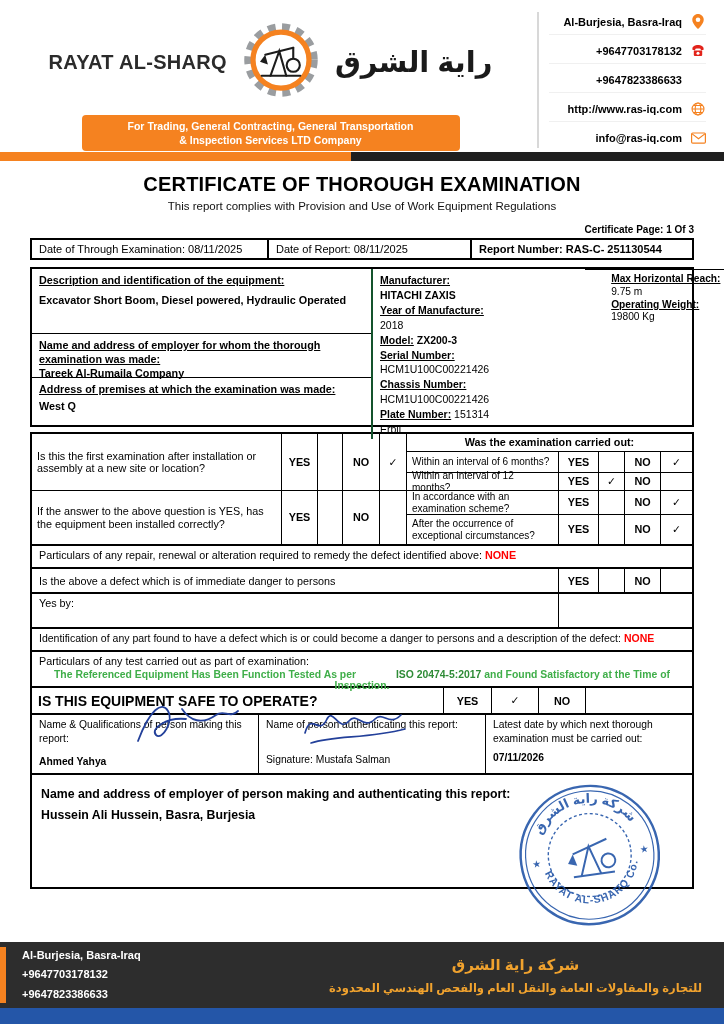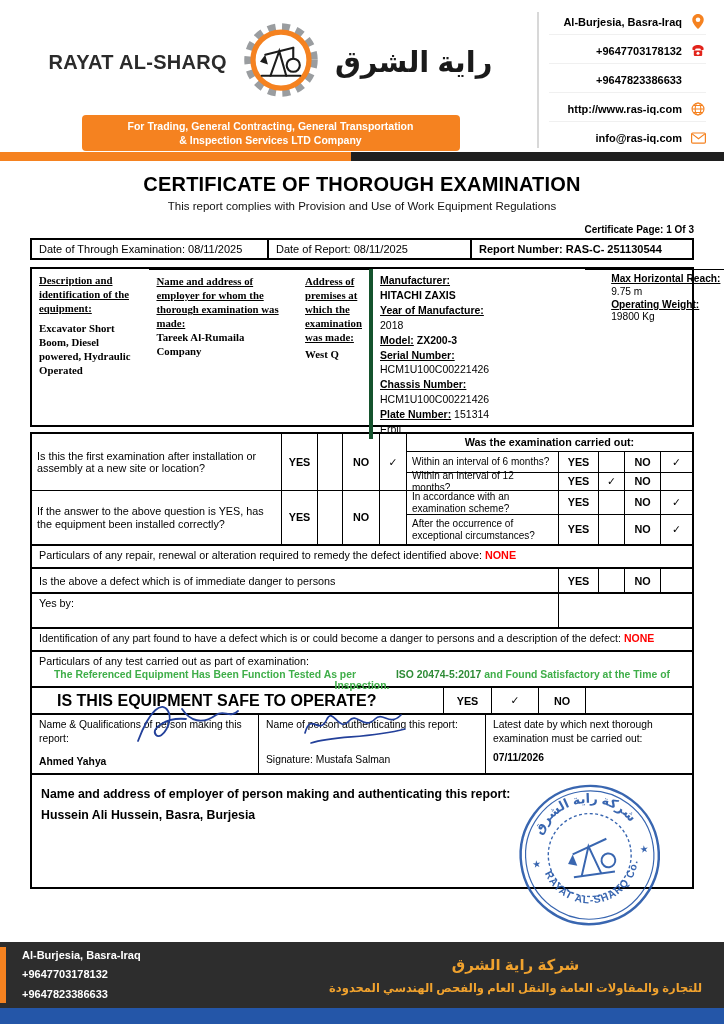--- a/index.html
+++ b/index.html
@@ -42,21 +42,21 @@
   .green { color:#3FAE49; font-weight:bold; }
   .bold { font-weight:bold; }
 
   
   .dates-row { display:grid; grid-template-columns:237px 203px 1fr; border:2px solid #000; }
   .dates-cell { padding:3px 7px; font-size:11px; border-right:2px solid #000; }
   .dates-cell:last-child { border-right:none; font-weight:bold; }
 
   
   .equip { display:grid; grid-template-columns:341px 1fr; border:2px solid #000; margin-top:7px; height:160px; }
-  .equip-left { border-right:4px solid #14532d; display:flex; flex-direction:row;font-family:Liberation Serif, serif; }
+  .equip-left { border-right:2px solid #14532d; display:flex; flex-direction:column; }
   .eq-cell { padding:4px 7px; font-size:10.8px; line-height:1.3; }
   .eq-c1 { height:64px; }
   .eq-c2 { height:44px; border-top:1.5px solid #000; }
   .eq-c3 { flex:1; border-top:1.5px solid #000; }
   .equip-right { display:flex; flex-direction:row; position:relative; }
   .eq-details { flex:1; padding:4px 7px 2px 7px; font-size:10.5px; line-height:1.42; padding-right:96px; }
   .eq-bottom { display:grid; grid-template-columns:182px 1fr; border-top:1.5px solid #000; height:54px; }
   .eq-bcell { padding:3px 7px; font-size:10.2px; line-height:1.25; }
   .eq-bcell:first-child { border-right:1.5px solid #000;padding-left:26px; }
 
@@ -89,21 +89,21 @@
   .grid-imm { display:grid; grid-template-columns:1fr 40px 26px 36px 31px; }
   .grid-imm > div { border-right:1.5px solid #000; display:flex; align-items:center; justify-content:center; }
   .grid-imm > div:first-child { justify-content:flex-start; padding:3px 7px; }
   .grid-imm > div:last-child { border-right:none; }
   .grid-notyet { display:grid; grid-template-columns:1fr 133px; }
   .grid-notyet > div:first-child { padding:3px 7px; border-right:1.5px solid #000; }
   .grid-notyet > div:last-child { padding:3px 7px; }
   .test-row .green-line { text-align:center; margin-top:2px; font-size:10.4px; }
   .grid-safe { display:grid; grid-template-columns:412px 48px 47px 47px 1fr; height:27px; }
   .grid-safe > div { border-right:1.5px solid #000; display:flex; align-items:center; justify-content:center; font-weight:bold; }
-  .grid-safe > div:first-child { justify-content:flex-start; padding:0 25px; font-size:16px; }
+  .grid-safe > div:first-child { justify-content:flex-start; padding:0 6px; font-size:14px; }
   .grid-safe > div:last-child { border-right:none; }
 
   
   .sign-row { display:grid; grid-template-columns:227px 227px 1fr; border:2px solid #000; border-top:none; height:60px; }
   .sign-cell { padding:3px 7px; font-size:10.3px; line-height:1.35; border-right:1.5px solid #000; position:relative; overflow:visible; }
   .sign-cell:last-child { border-right:none; }
   .sig-svg { position:absolute; z-index:3; pointer-events:none; }
 
   
   .employer-block { border:2px solid #000; border-top:none; height:114px; padding:12px 9px; position:relative; }

